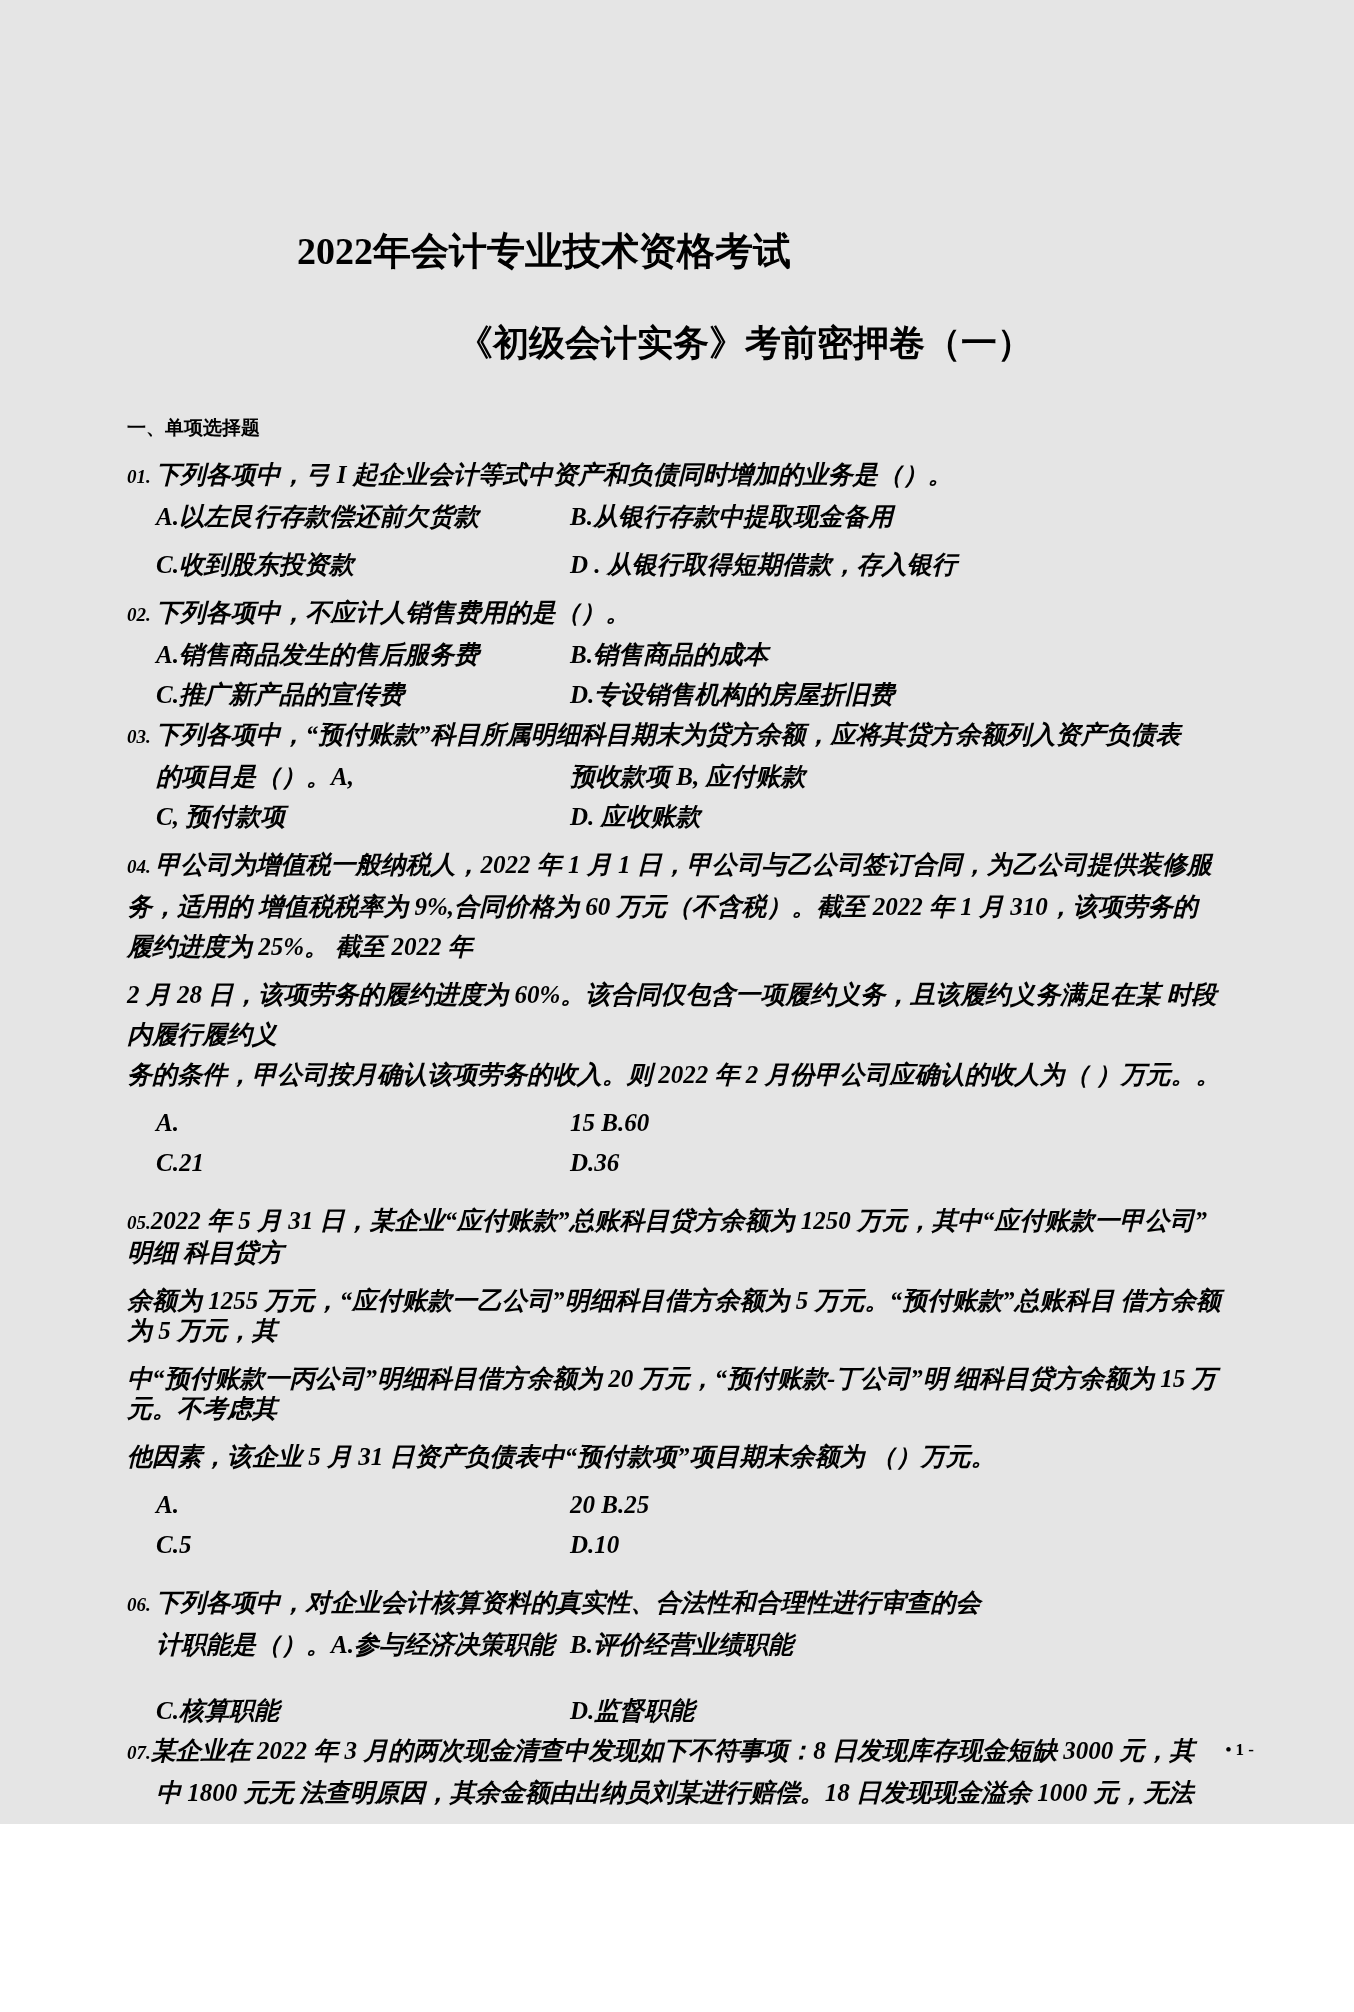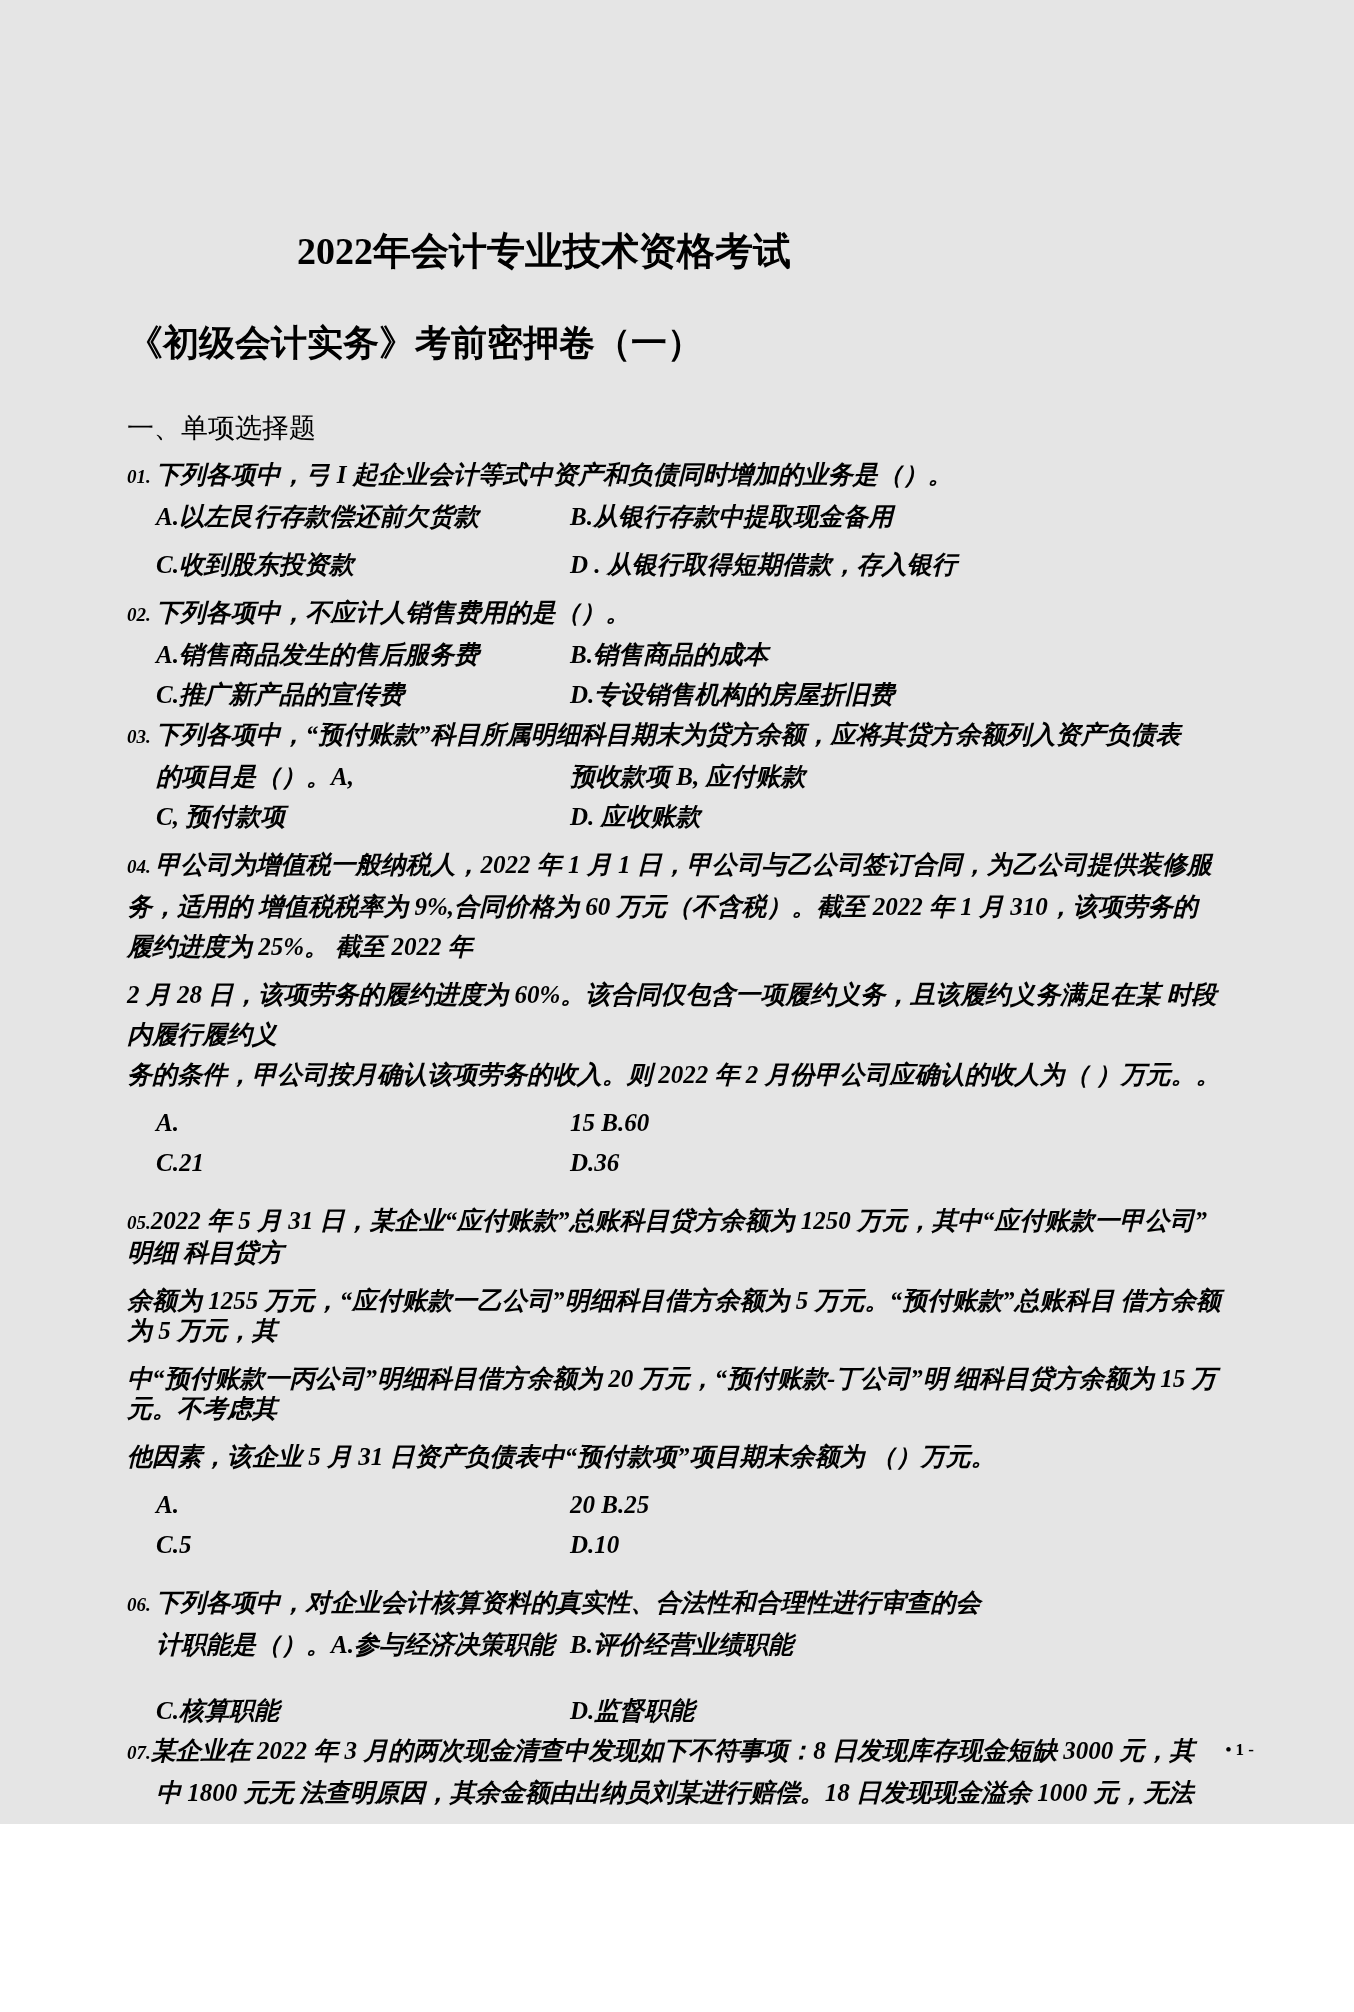--- a/index.html
+++ b/index.html
@@ -22,30 +22,30 @@
   .doc-title {
     width: 834px;
     text-align: center;
     font-size: 38px;
     font-weight: bold;
     line-height: 50px;
     white-space: nowrap;
   }
   .doc-subtitle {
     width: 906px;
-    text-align: left;
+    text-align: right;
     font-size: 36px;
     font-weight: bold;
     line-height: 46px;
     margin-top: 44px;
     white-space: nowrap;
   }
   .section-heading {
-    font-size: 27px;
-    font-weight: normal;
+    font-size: 19px;
+    font-weight: bold;
     line-height: 28px;
     margin-top: 48px;
   }
   .row {
     font-size: 25px;
     font-weight: bold;
     line-height: 30px;
     margin-top: 10px;
     white-space: nowrap;
     font-style: italic;

